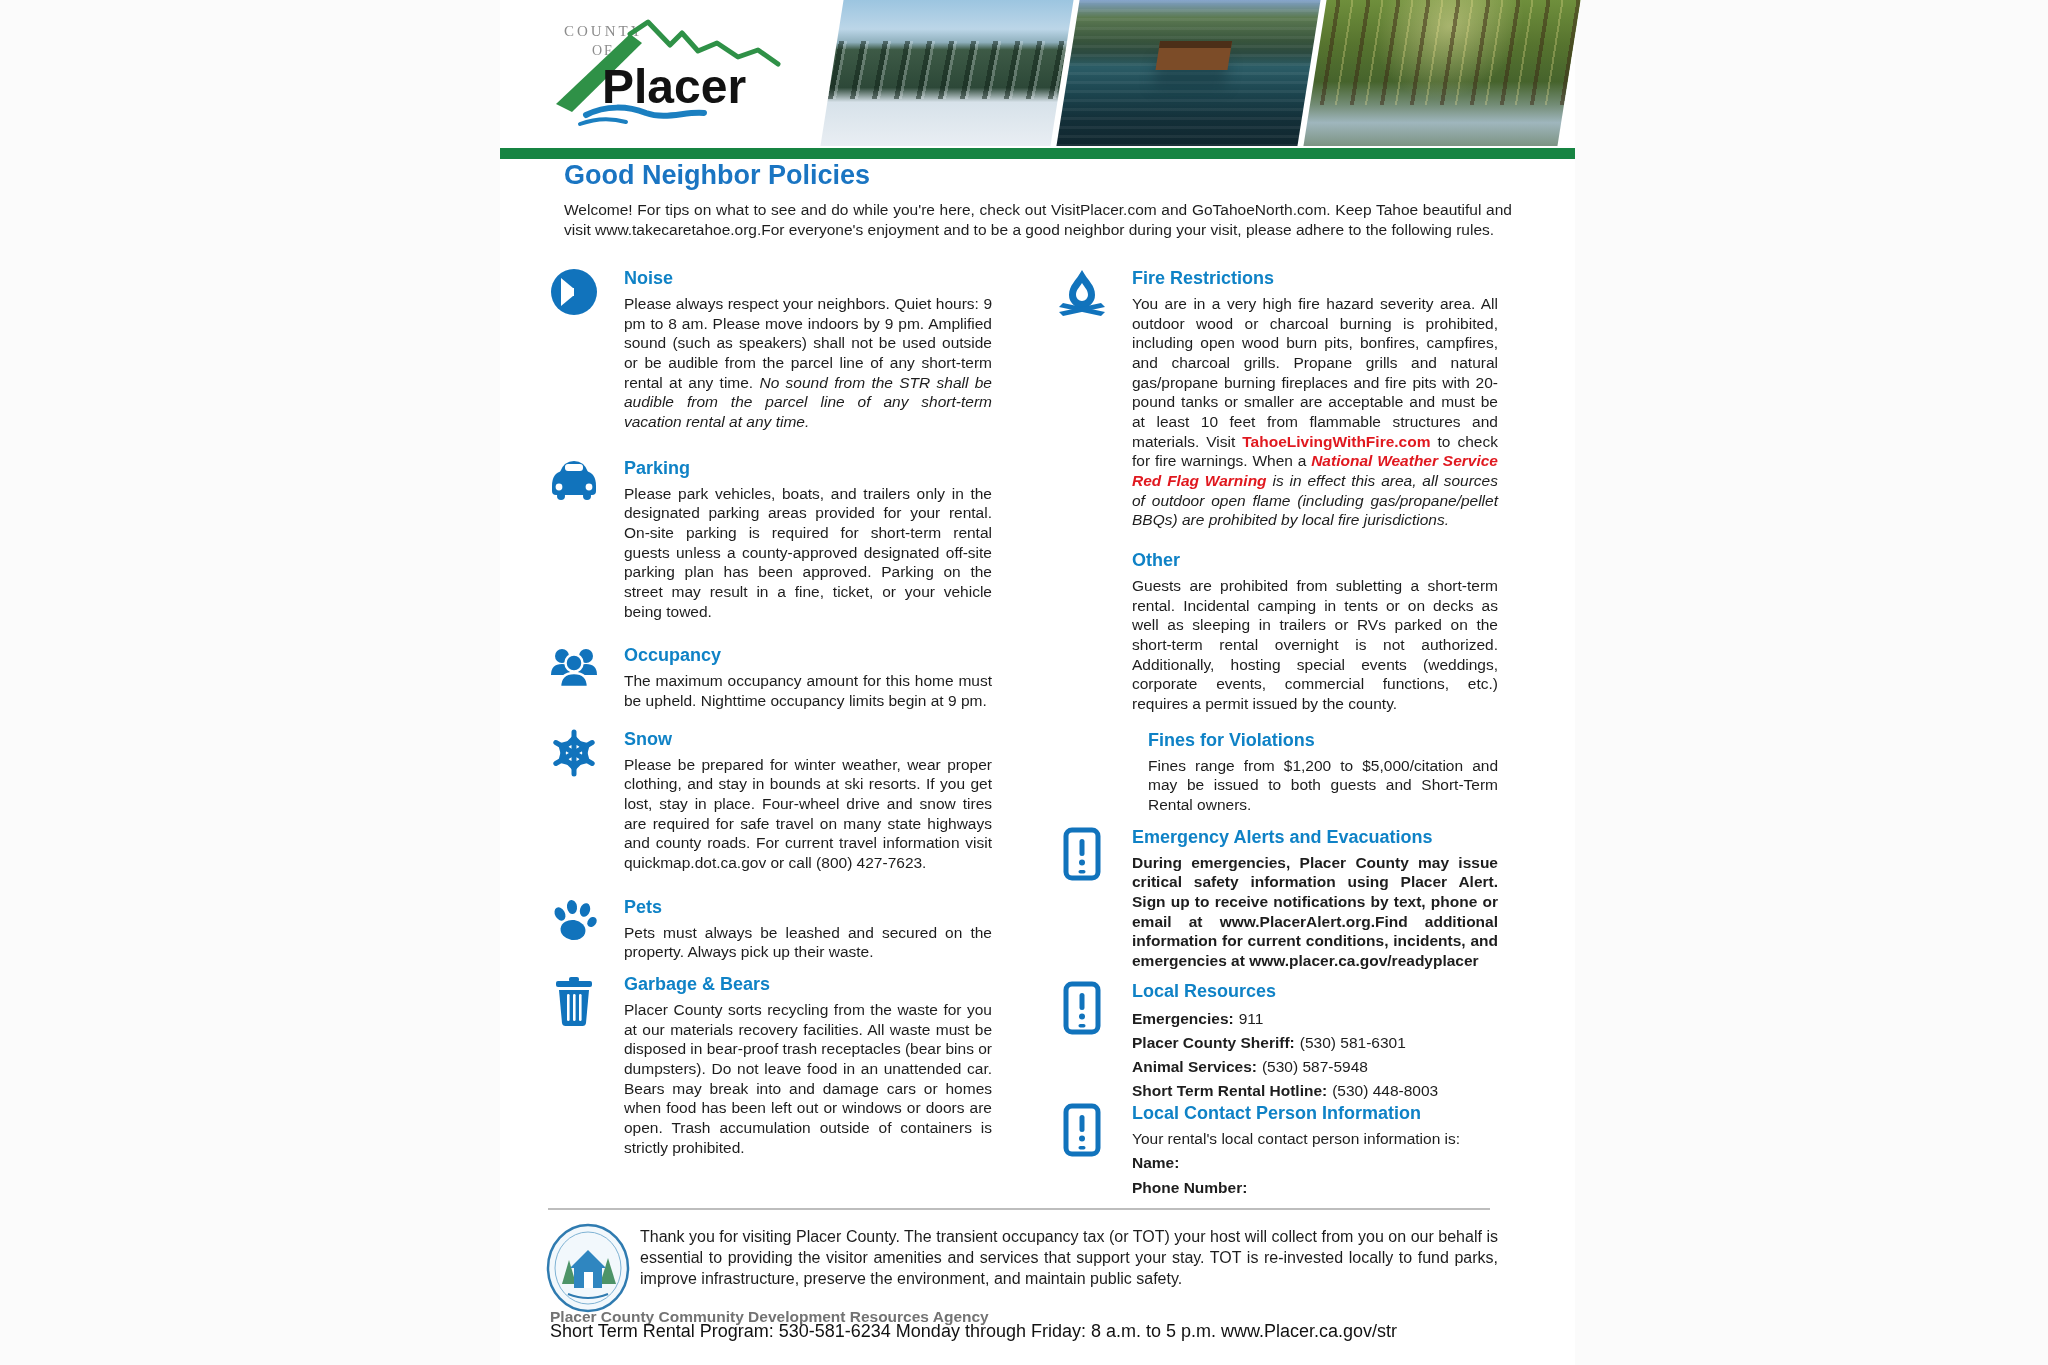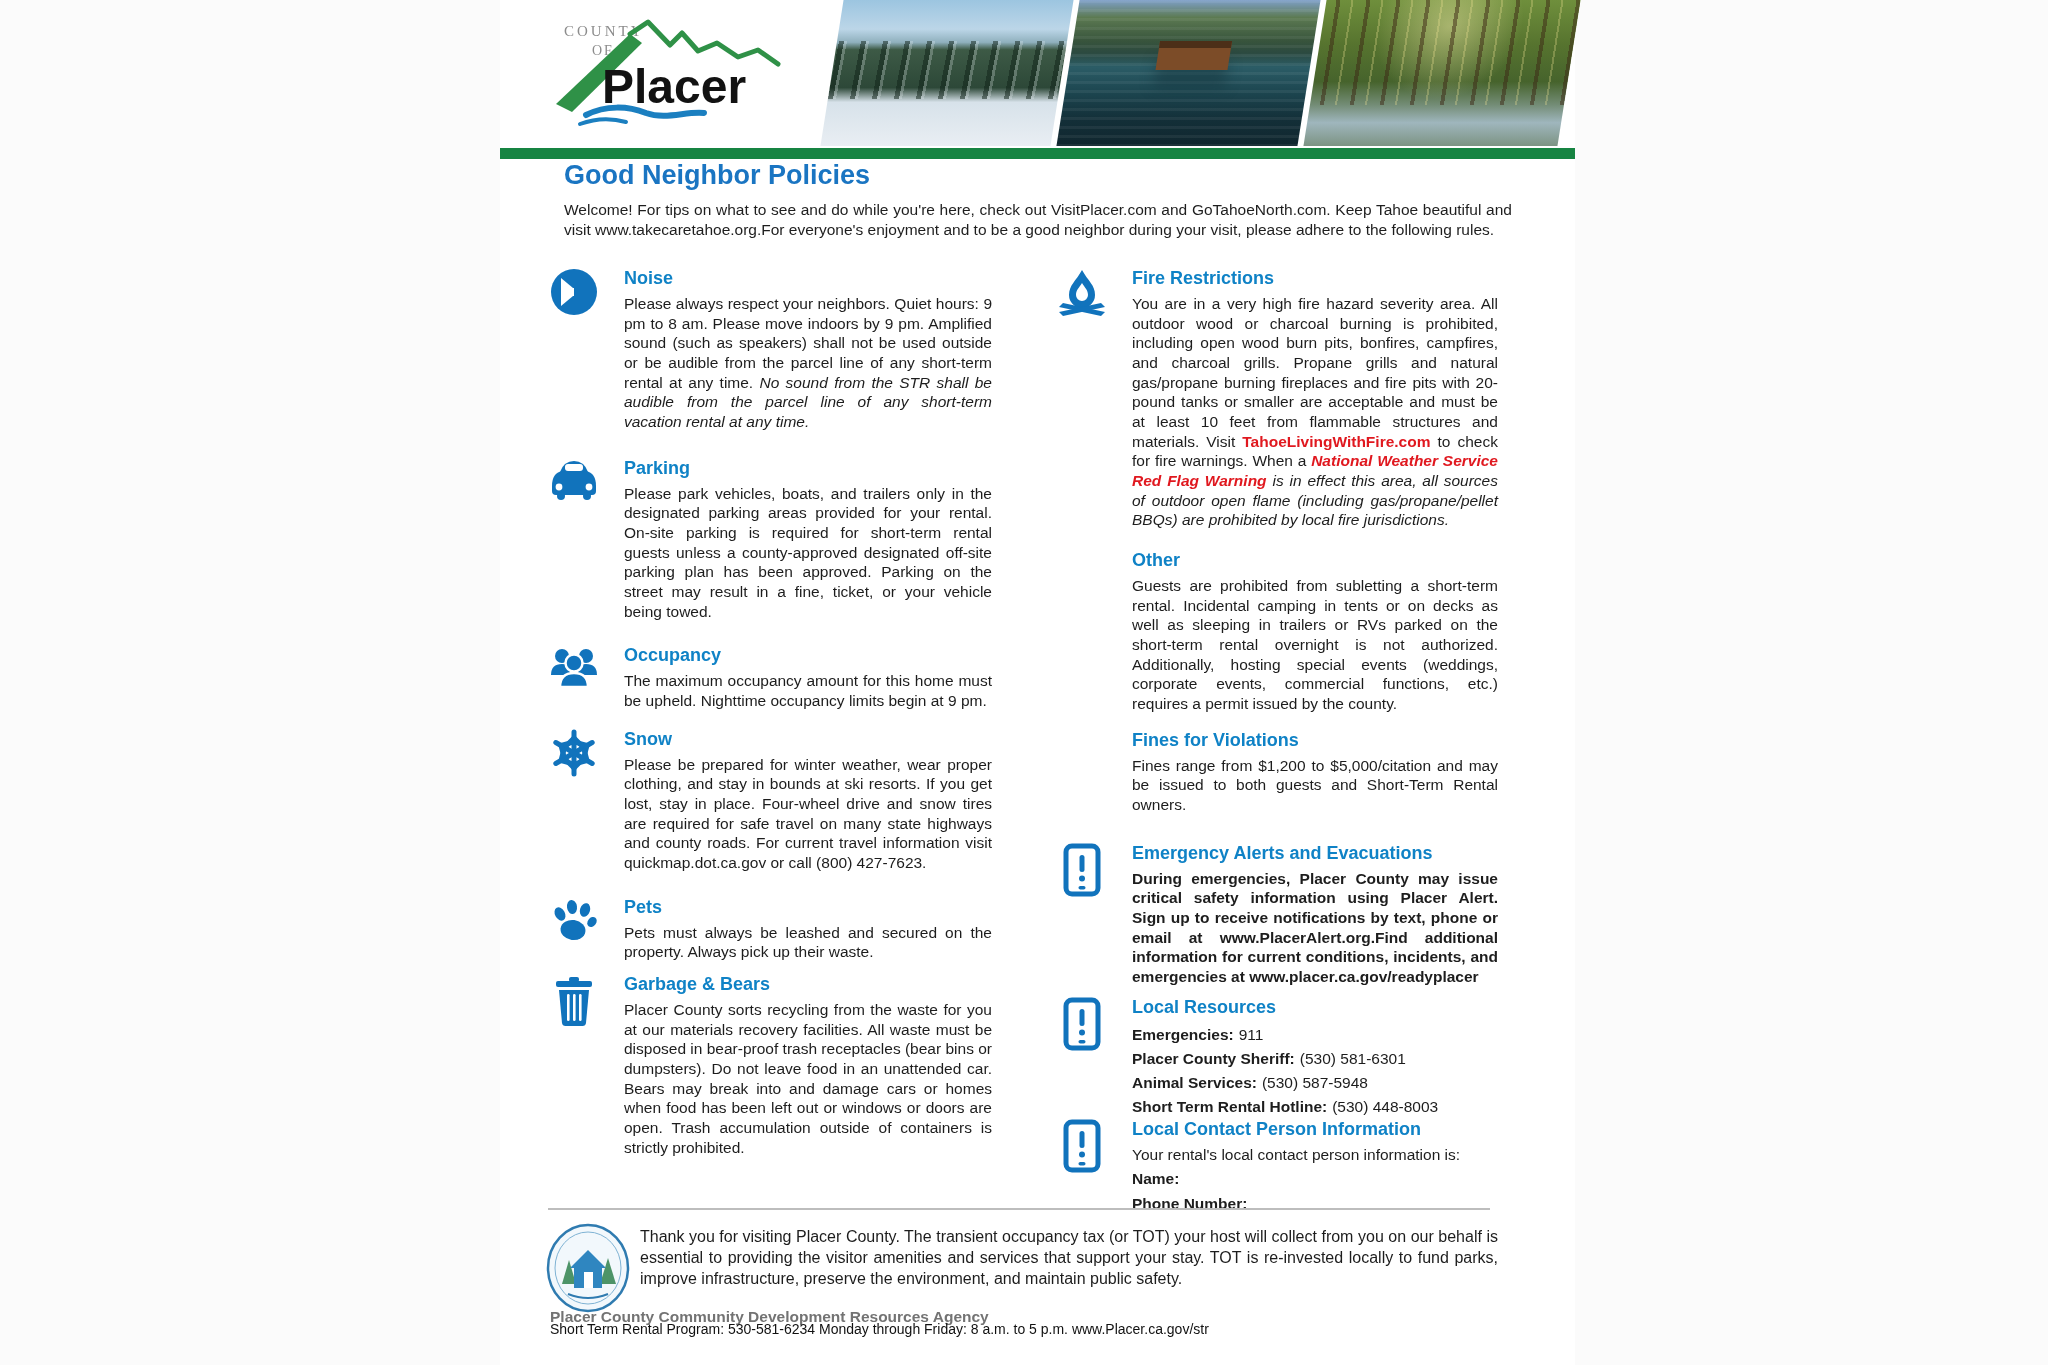--- a/index.html
+++ b/index.html
@@ -46,30 +46,30 @@
   .res-row{font-size:15.5px;line-height:24px;color:#1d1d1d;}
   .res-label{font-weight:bold;margin-right:5px;}
   .contact-row{font-size:15.5px;line-height:25px;font-weight:bold;color:#1d1d1d;}
   .contact-intro{margin:0 0 2px !important;text-align:left !important;}
 
   
   .mb-noise{margin-bottom:26px;}   .mb-parking{margin-bottom:24px;}
   .mb-occ{margin-bottom:18px;}     .mb-snow{margin-bottom:24px;}
   .mb-pets{margin-bottom:12px;}    .mb-garbage{margin-bottom:14px;}
   .mb-fire{margin-bottom:20px;}    .mb-other{margin-bottom:16px;}
-  .mb-fines{margin-bottom:28px;}   .mb-emerg{margin-bottom:10px;justify-content:center;}
+  .mb-fines{margin-bottom:12px;gap:16px;}   .mb-emerg{margin-bottom:10px;justify-content:center;}
   .mb-res{margin-bottom:0;}
 
   
   .footer-rule{position:absolute;left:48px;top:1208px;width:942px;border-top:2px solid #bdbdbd;}
   .stamp{position:absolute;left:46px;top:1222px;width:84px;height:92px;}
   .thanks{position:absolute;left:140px;top:1226px;width:858px;font-size:16px;line-height:1.32;
           color:#1d1d1d;text-align:justify;}
   .agency{position:absolute;left:50px;top:1300px;font-size:15.5px;font-weight:bold;color:#737373;margin-top:8px;}
-  .program{position:absolute;left:50px;top:1321px;font-size:14px;color:#111;}
+  .program{position:absolute;left:50px;top:1321px;font-size:18px;color:#111;}
 </style>
 </head>
 <body>
 
 <div id="page">
 
   <div class="logo">
     <svg width="256" height="128" viewBox="0 0 256 128">
       <text x="14" y="26" font-family="Liberation Serif,serif" font-size="15" letter-spacing="3" fill="#8c8c8c">COUNTY</text>
       <text x="42" y="45" font-family="Liberation Serif,serif" font-size="14" letter-spacing="2" fill="#8c8c8c">OF</text>

